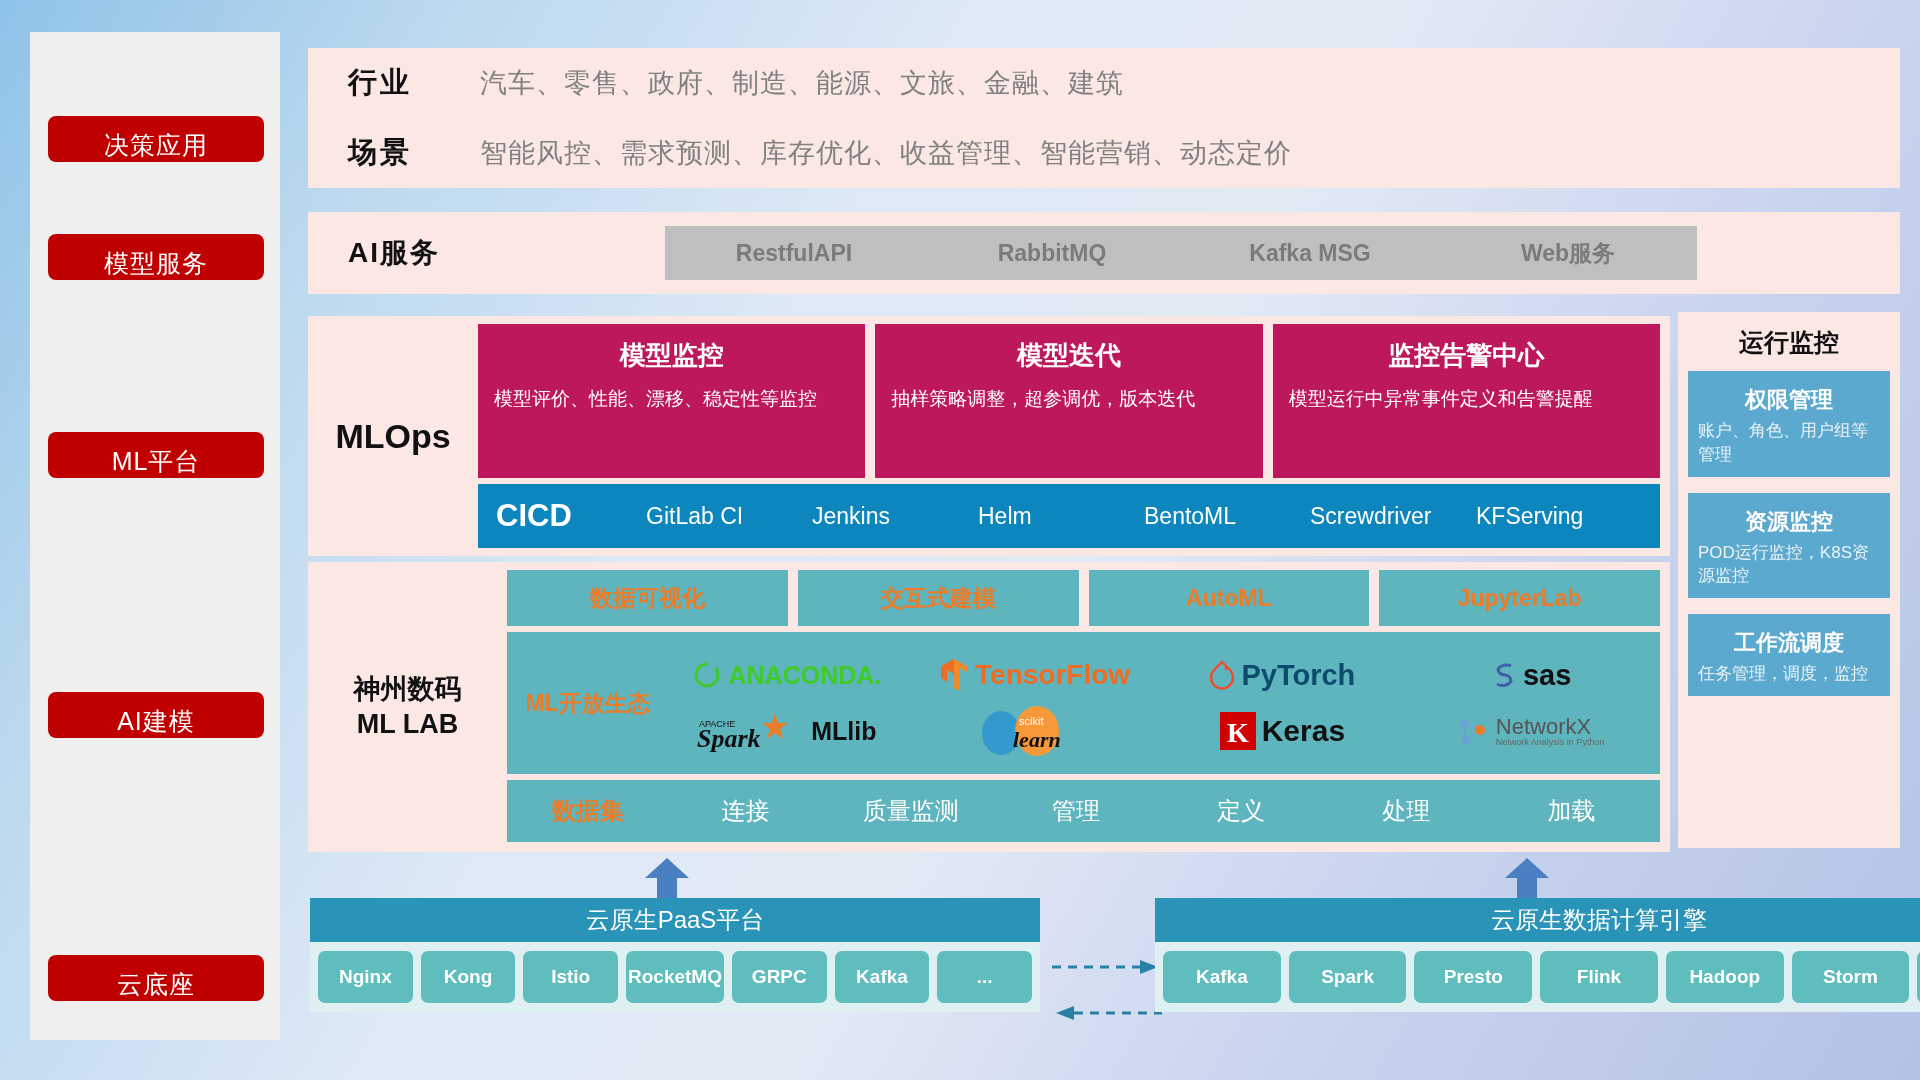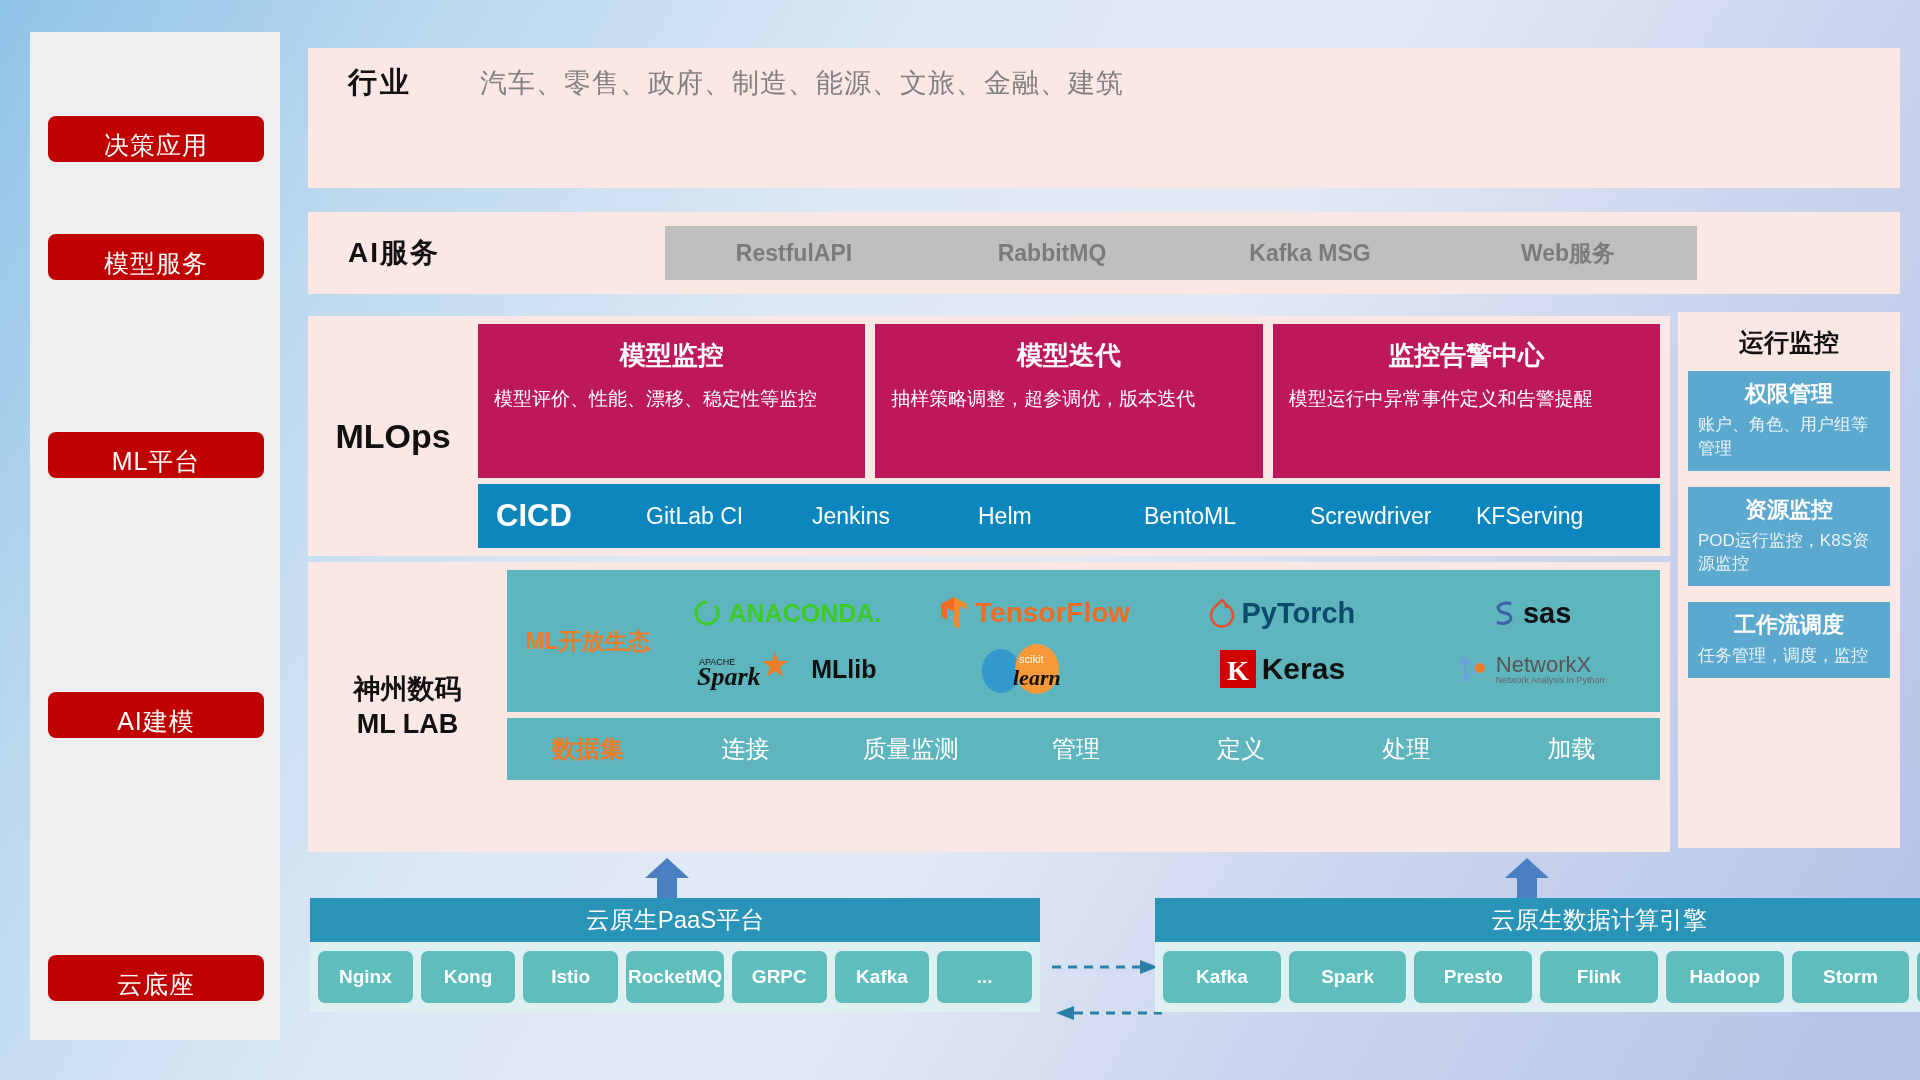--- a/index.html
+++ b/index.html
@@ -105,21 +105,21 @@
   #data-lbl { width: 150px; color: #ec7c28; font-size: 24px; font-weight: bold; text-align: center; }
   #data-items { flex: 1; display: flex; }
   #data-items span { flex: 1; color: #fff; font-size: 24px; text-align: center; }
 
   
   #band-monitor {
     position: absolute; top: 312px; right: 20px; width: 222px; height: 536px;
     background: #fbe7e4; padding: 10px;
   }
   #monitor-title { font-size: 25px; font-weight: bold; color: #111; text-align: center; margin: 4px 0 12px; }
-  .mon-card { background: #5ba9ce; color: #fff; padding: 8px 10px 10px; margin-bottom: 16px; }
+  .mon-card { background: #5ba9ce; color: #fff; padding: 14px 10px 10px; margin-bottom: 16px; }
   .mon-card .t { font-size: 22px; font-weight: bold; text-align: center; margin-bottom: 4px; }
   .mon-card .d { font-size: 17px; line-height: 1.4; color: #eaf3f8; }
 
   
   .cloud-grp { position: absolute; top: 898px; }
   #cloud-left { left: 310px; width: 730px; }
   #cloud-right { left: 1155px; width: 888px; }
   .cloud-hdr {
     height: 44px; background: #2a93b8; color: #fff;
     font-size: 24px; display: flex; align-items: center; justify-content: center;
@@ -157,20 +157,24 @@
   </div>
   <div class="rail-btn" id="rail-5">
     <span>云底座</span>
   </div>
 </div>
 
 <div class="band" id="band-industry">
   <div class="biz-row">
     <div class="biz-key">行业</div>
     <div class="biz-val">汽车、零售、政府、制造、能源、文旅、金融、建筑</div>
+  </div>
+  <div class="biz-row">
+    <div class="biz-key">场景</div>
+    <div class="biz-val">智能风控、需求预测、库存优化、收益管理、智能营销、动态定价</div>
   </div>
 </div>
 
 <div class="band" id="band-ai">
   <div id="ai-key">AI服务</div>
   <div id="ai-chips">
     <div class="ai-chip">RestfulAPI</div>
     <div class="ai-chip">RabbitMQ</div>
     <div class="ai-chip">Kafka MSG</div>
     <div class="ai-chip">Web服务</div>
@@ -207,20 +211,26 @@
     </div>
   </div>
 </div>
 
 <div class="band" id="band-model">
   <div id="model-key">
     <span>神州数码</span>
     <span>ML LAB</span>
   </div>
   <div id="model-body">
+    <div id="model-tabs">
+      <div class="model-tab">数据可视化</div>
+      <div class="model-tab">交互式建模</div>
+      <div class="model-tab">AutoML</div>
+      <div class="model-tab">JupyterLab</div>
+    </div>
 
     <div id="eco">
       <div id="eco-lbl">ML开放生态</div>
       <div id="eco-logos">
 
         <div class="logo">
           <svg width="30" height="30" viewBox="0 0 30 30">
             <circle cx="15" cy="15" r="11" fill="none" stroke="#3ecb2a" stroke-width="3"></circle>
             <path d="M15 4 a11 11 0 0 1 8 4" stroke="#5fb5bd" stroke-width="4" fill="none"></path>
           </svg>

